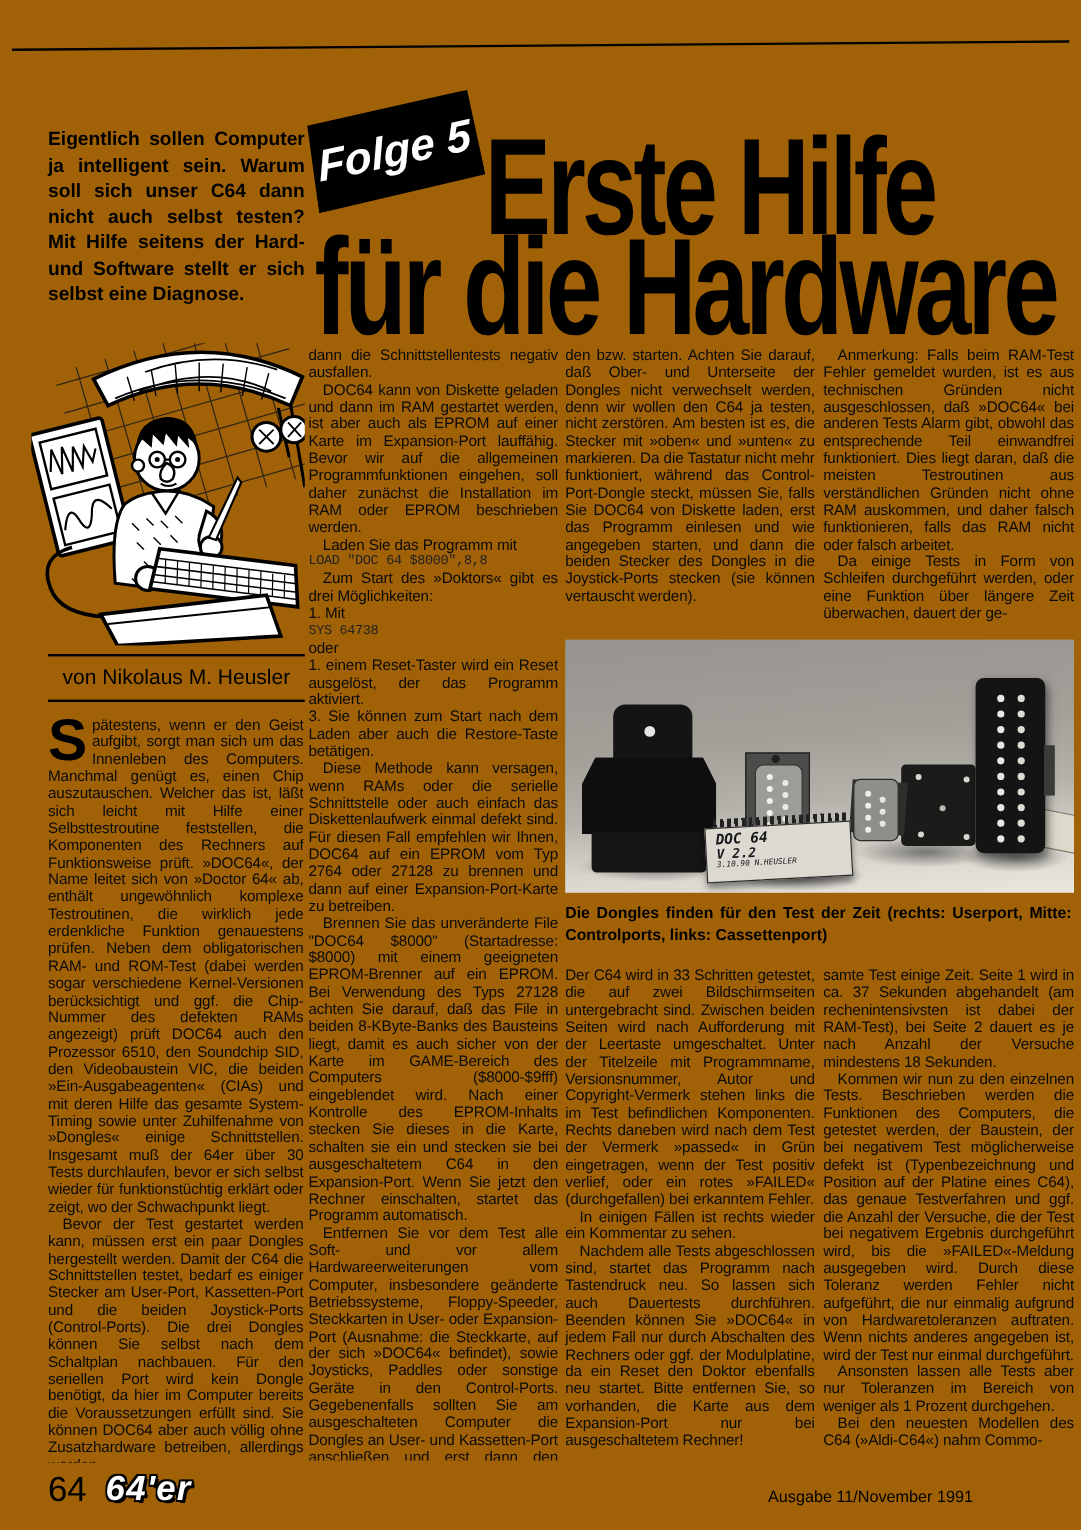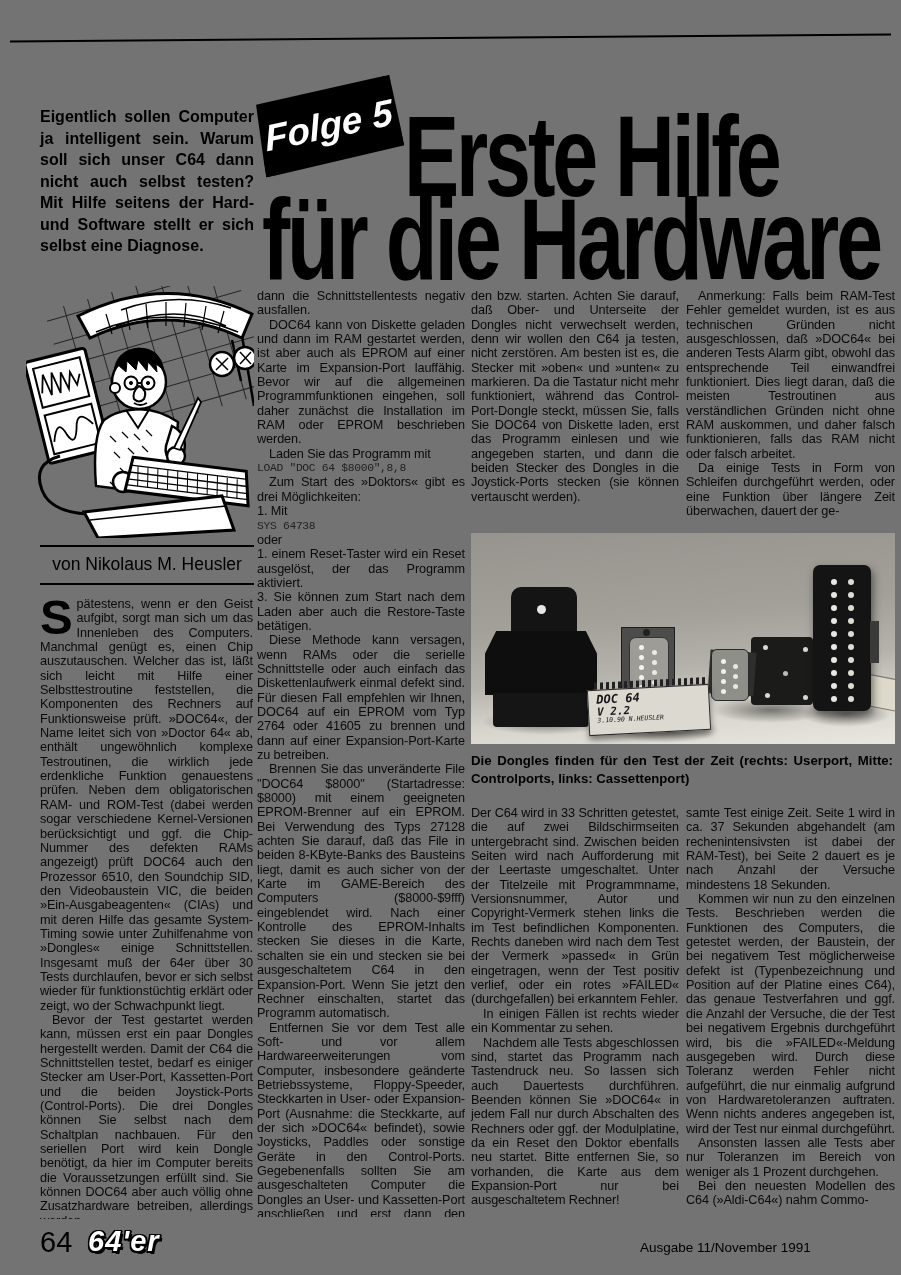--- a/index.html
+++ b/index.html
@@ -1,16 +1,16 @@
 <!DOCTYPE html>
 <html lang="de"><head>
 <meta charset="utf-8">
 <style>
   html,body{margin:0;padding:0;background:#e8e8e8;}
-  .page{position:relative;width:901px;height:1275px;background:#737373;color:#111;
+  .page{position:relative;width:901px;height:1275px;background:#a16207;color:#111;
         font-family:"Liberation Sans","DejaVu Sans",sans-serif;overflow:hidden;margin:0 auto;}
   .top-rule{position:absolute;left:10px;top:37px;width:881px;height:2px;background:#000;
         transform:rotate(-0.45deg);}
   
   .intro{position:absolute;left:40px;top:106px;width:214px;font-weight:bold;font-size:16px;
         line-height:21.5px;text-align:justify;color:#000;}
   
   .badge{position:absolute;left:258px;top:86px;width:142px;height:80px;background:#000;
         transform:rotate(-10deg);display:flex;align-items:center;justify-content:center;
         clip-path:polygon(2% 8%,98% 0,100% 90%,0 100%);}
@@ -173,21 +173,21 @@
     <p class="flush">dann die Schnittstellentests negativ ausfallen.</p>
     <p>DOC64 kann von Diskette geladen und dann im RAM gestartet werden, ist aber auch als EPROM auf einer Karte im Expansion-Port lauffähig. Bevor wir auf die allgemeinen Programmfunktionen eingehen, soll daher zunächst die Installation im RAM oder EPROM beschrieben werden.</p>
     <p>Laden Sie das Programm mit</p>
     <p class="code">LOAD "DOC 64 $8000",8,8</p>
     <p>Zum Start des »Doktors« gibt es drei Möglichkeiten:</p>
     <p class="flush">1. Mit</p>
     <p class="code">SYS 64738</p>
     <p class="flush">oder</p>
     <p class="flush">1. einem Reset-Taster wird ein Reset ausgelöst, der das Programm aktiviert.</p>
     <p class="flush">3. Sie können zum Start nach dem Laden aber auch die Restore-Taste betätigen.</p>
-    <p>Diese Methode kann versagen, wenn RAMs oder die serielle Schnittstelle oder auch einfach das Diskettenlaufwerk einmal defekt sind. Für diesen Fall empfehlen wir Ihnen, DOC64 auf ein EPROM vom Typ 2764 oder 41605 zu brennen und dann auf einer Expansion-Port-Karte zu betreiben.</p>
+    <p>Diese Methode kann versagen, wenn RAMs oder die serielle Schnittstelle oder auch einfach das Diskettenlaufwerk einmal defekt sind. Für diesen Fall empfehlen wir Ihnen, DOC64 auf ein EPROM vom Typ 2764 oder 27128 zu brennen und dann auf einer Expansion-Port-Karte zu betreiben.</p>
     <p>Brennen Sie das unveränderte File "DOC64 $8000" (Startadresse: $8000) mit einem geeigneten EPROM-Brenner auf ein EPROM. Bei Verwendung des Typs 27128 achten Sie darauf, daß das File in beiden 8-KByte-Banks des Bausteins liegt, damit es auch sicher von der Karte im GAME-Bereich des Computers ($8000-$9fff) eingeblendet wird. Nach einer Kontrolle des EPROM-Inhalts stecken Sie dieses in die Karte, schalten sie ein und stecken sie bei ausgeschaltetem C64 in den Expansion-Port. Wenn Sie jetzt den Rechner einschalten, startet das Programm automatisch.</p>
     <p>Entfernen Sie vor dem Test alle Soft- und vor allem Hardwareerweiterungen vom Computer, insbesondere geänderte Betriebssysteme, Floppy-Speeder, Steckkarten in User- oder Expansion-Port (Ausnahme: die Steckkarte, auf der sich »DOC64« befindet), sowie Joysticks, Paddles oder sonstige Geräte in den Control-Ports. Gegebenenfalls sollten Sie am ausgeschalteten Computer die Dongles an User- und Kassetten-Port anschließen und erst dann den Rechner einschalten, das Programm la-</p>
   </div>
 
   <div class="col col3t">
     <p class="flush">den bzw. starten. Achten Sie darauf, daß Ober- und Unterseite der Dongles nicht verwechselt werden, denn wir wollen den C64 ja testen, nicht zerstören. Am besten ist es, die Stecker mit »oben« und »unten« zu markieren. Da die Tastatur nicht mehr funktioniert, während das Control-Port-Dongle steckt, müssen Sie, falls Sie DOC64 von Diskette laden, erst das Programm einlesen und wie angegeben starten, und dann die beiden Stecker des Dongles in die Joystick-Ports stecken (sie können vertauscht werden).</p>
   </div>
 
   <div class="col col4t">
     <p>Anmerkung: Falls beim RAM-Test Fehler gemeldet wurden, ist es aus technischen Gründen nicht ausgeschlossen, daß »DOC64« bei anderen Tests Alarm gibt, obwohl das entsprechende Teil einwandfrei funktioniert. Dies liegt daran, daß die meisten Testroutinen aus verständlichen Gründen nicht ohne RAM auskommen, und daher falsch funktionieren, falls das RAM nicht oder falsch arbeitet.</p>

